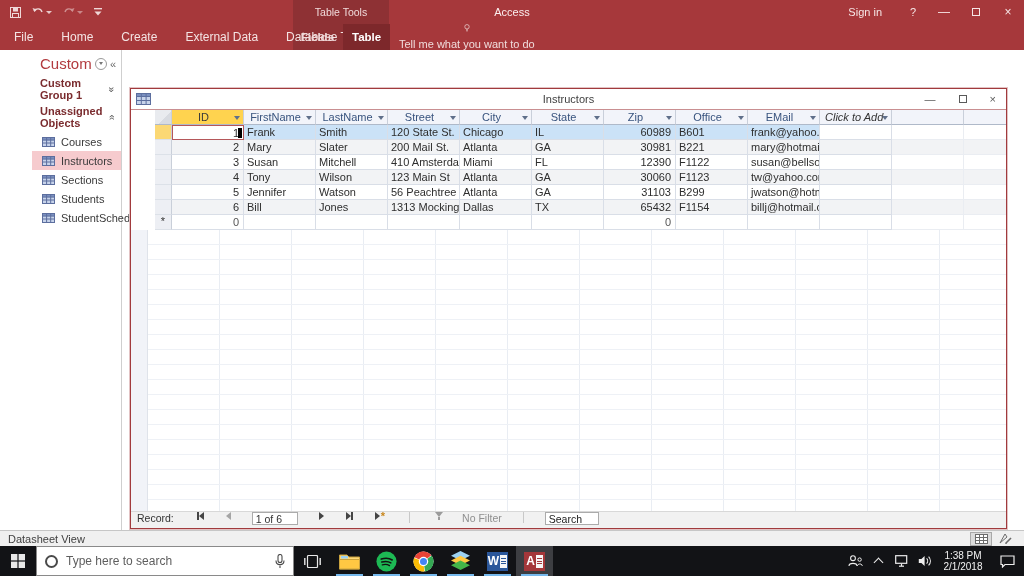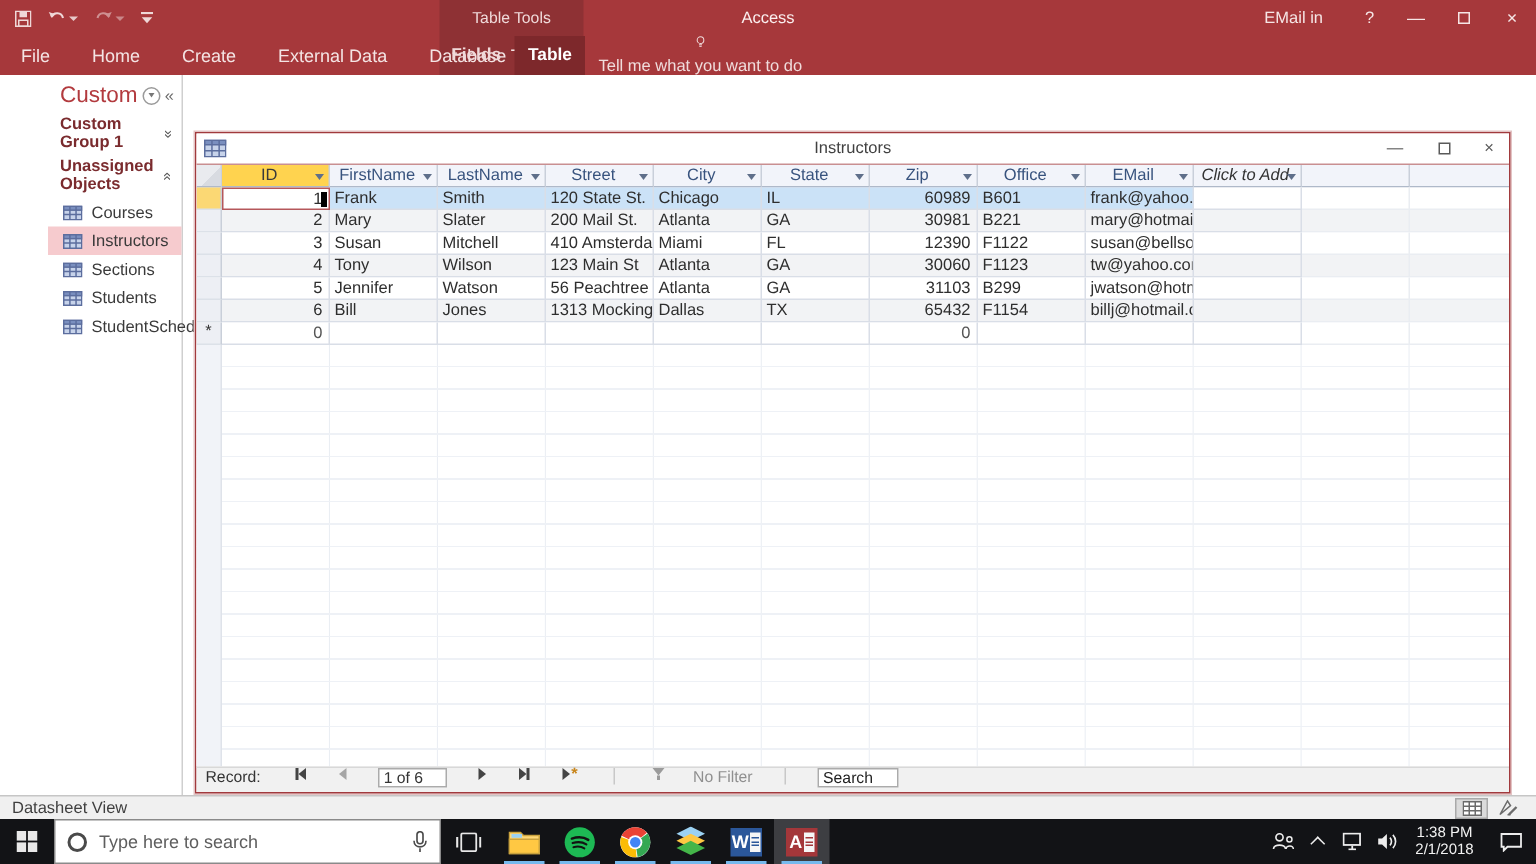--- a/index.html
+++ b/index.html
@@ -51,21 +51,21 @@
   .tbl-ic { flex:0 0 auto; display:block; }
 
   
   #docwin { position:absolute; left:130px; top:38px; width:877px; height:441px; background:#fff; border:1px solid #A13A3D; box-shadow:0 0 0 1px #E3C3C4; }
   #doc-titlebar { position:relative; height:21px; background:#fff; border-bottom:1px solid #C98F91; display:flex; align-items:center; }
   #doc-icon { margin-left:5px; }
   #doc-title { position:absolute; left:0; right:0; text-align:center; font-size:11px; color:#414141; pointer-events:none; }
   #doc-controls { position:absolute; right:10px; display:flex; align-items:center; gap:23px; color:#5A5A5A; font-size:11px; }
   .doc-restore { width:8px; height:8px; border:1px solid #5A5A5A; display:inline-block; }
 
-  #grid { position:relative; height:calc(100% - 38px); overflow:hidden; background:#fff; }
+  #grid { position:relative; height:calc(100% - 38px); overflow:hidden; background:#fff;padding-left:24px; }
   #filler { position:absolute; left:0; top:120px; right:0; bottom:0; background-color:#fff;
     background-image:
       repeating-linear-gradient(to bottom, transparent 0 14px, #EEF1F6 14px 15px),
       repeating-linear-gradient(to right, transparent 0 71px, #E9EDF3 71px 72px);
     background-position:0 0, 17px 0; }
   #filler-sel { position:absolute; left:0; top:120px; width:17px; bottom:0; background:#F1F3F8; border-right:1px solid #DFE3EA; }
 
   .hrow, .drow { position:relative; display:flex; height:15px; z-index:2; }
   .c { width:72px; flex:0 0 72px; }
   .e2 { flex:1 1 auto; border-right:none !important; }
@@ -160,21 +160,21 @@
     <span class="qat-ic">
       <svg width="8" height="9" viewBox="0 0 8 9">
           <rect x="0" y="0" width="8" height="1.4" fill="#EFD8D8"></rect>
           <path d="M0.5 3.5 L7.5 3.5 L4 7.5 Z" fill="#EFD8D8"></path>
         </svg>
     </span>
   </div>
   <div id="ctx-top">Table Tools</div>
   <div id="app-title">Access</div>
   <div id="title-right">
-    <span class="tr-btn" id="signin">EMail in</span>
+    <span class="tr-btn" id="signin">Sign in</span>
     <span class="tr-btn" id="helpbtn">?</span>
     <span class="tr-btn winbtn">—</span>
     <span class="tr-btn winbtn">
         <span class="restore-box"></span>
       </span>
     <span class="tr-btn winbtn">×</span>
   </div>
 </div>
 
 <div id="ribbon">

